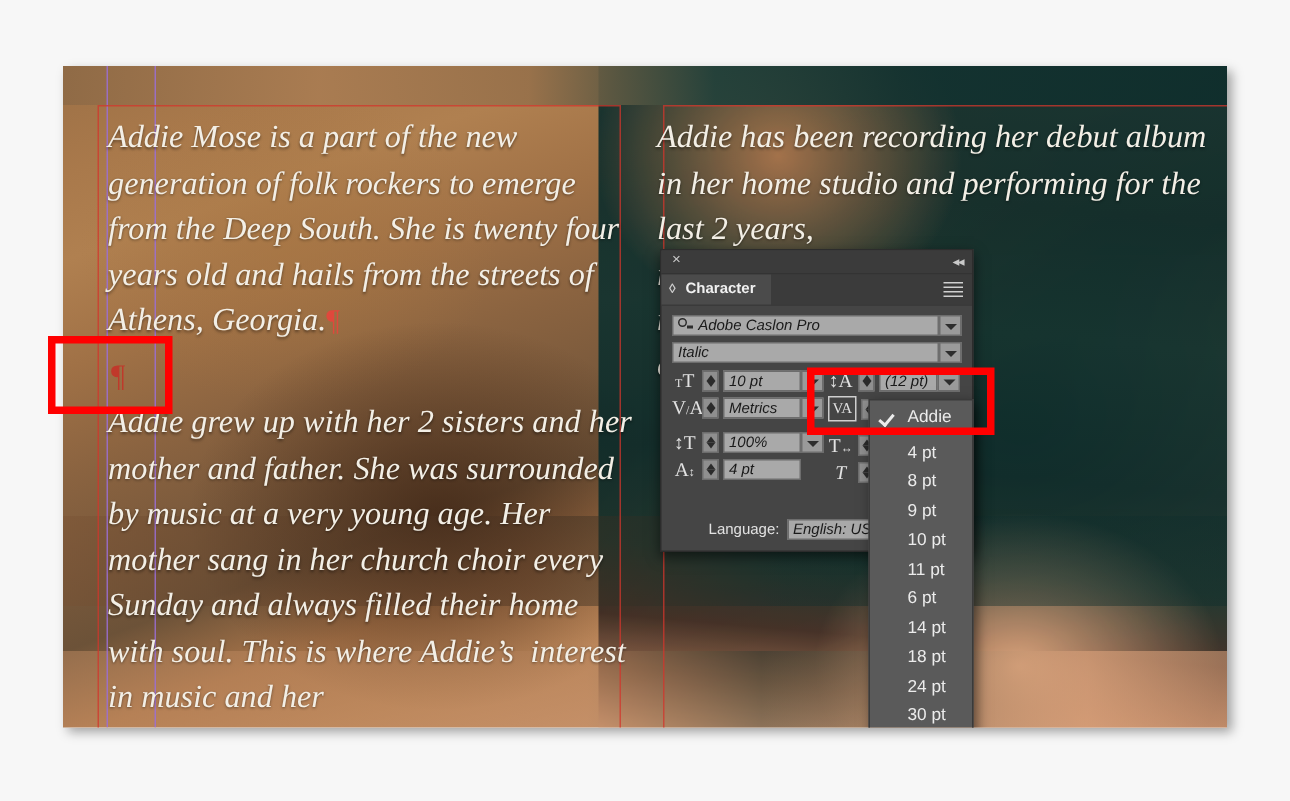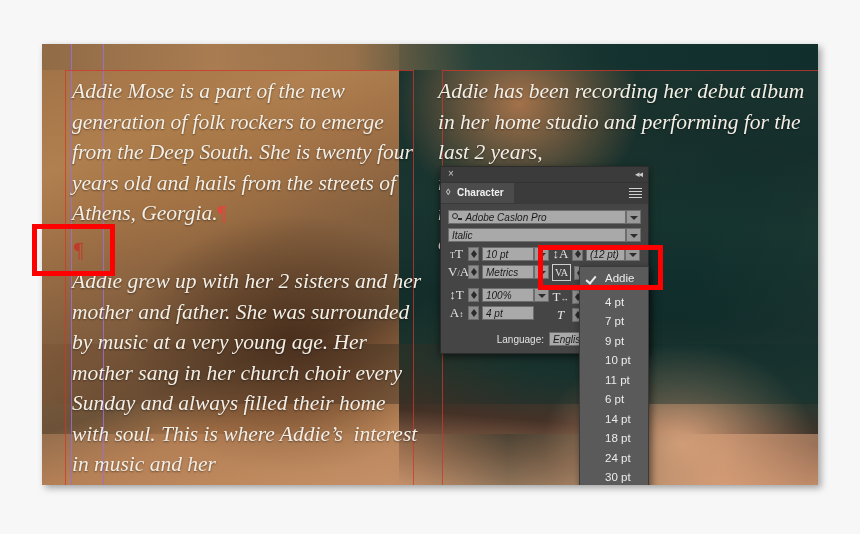--- a/index.html
+++ b/index.html
@@ -278,22 +278,22 @@
   }
   .gicon small { font-size: 8px; }
 
   .ctrl-grid { display: flex; gap: 0; }
   .ctrl-col { display: flex; flex-direction: column; }
   .ctrl-col.left  { width: 104px; }
   .ctrl-col.right { width: 88px; }
 
   .sizefield { width: 52px; }
   .langrow {
-    display: flex; align-items: center; justify-content: flex-end;
-    gap: 5px; margin-top: 7px;
+    display: flex; align-items: center; justify-content: center;
+    gap: 5px; margin-top: 21px;
   }
   .langlabel { font-size: 10px; color: #e2e2e2; }
 
   
   #leading-menu {
     position: absolute;
     left: 537px;
     top: 222px;
     width: 68px;
     background: #5a5a5a;
@@ -456,21 +456,21 @@
           <div class="fld" style="width:92px">English: USA</div>
         </div>
 
       </div>
     </div>
 
     <div id="leading-menu">
       <div class="mi checked">Addie</div>
       <div class="mi-sep"></div>
       <div class="mi">4 pt</div>
-      <div class="mi">7 pt</div>
+      <div class="mi">8 pt</div>
       <div class="mi">9 pt</div>
       <div class="mi">10 pt</div>
       <div class="mi">11 pt</div>
       <div class="mi">6 pt</div>
       <div class="mi">14 pt</div>
       <div class="mi">18 pt</div>
       <div class="mi">24 pt</div>
       <div class="mi">30 pt</div>
     </div>
 

